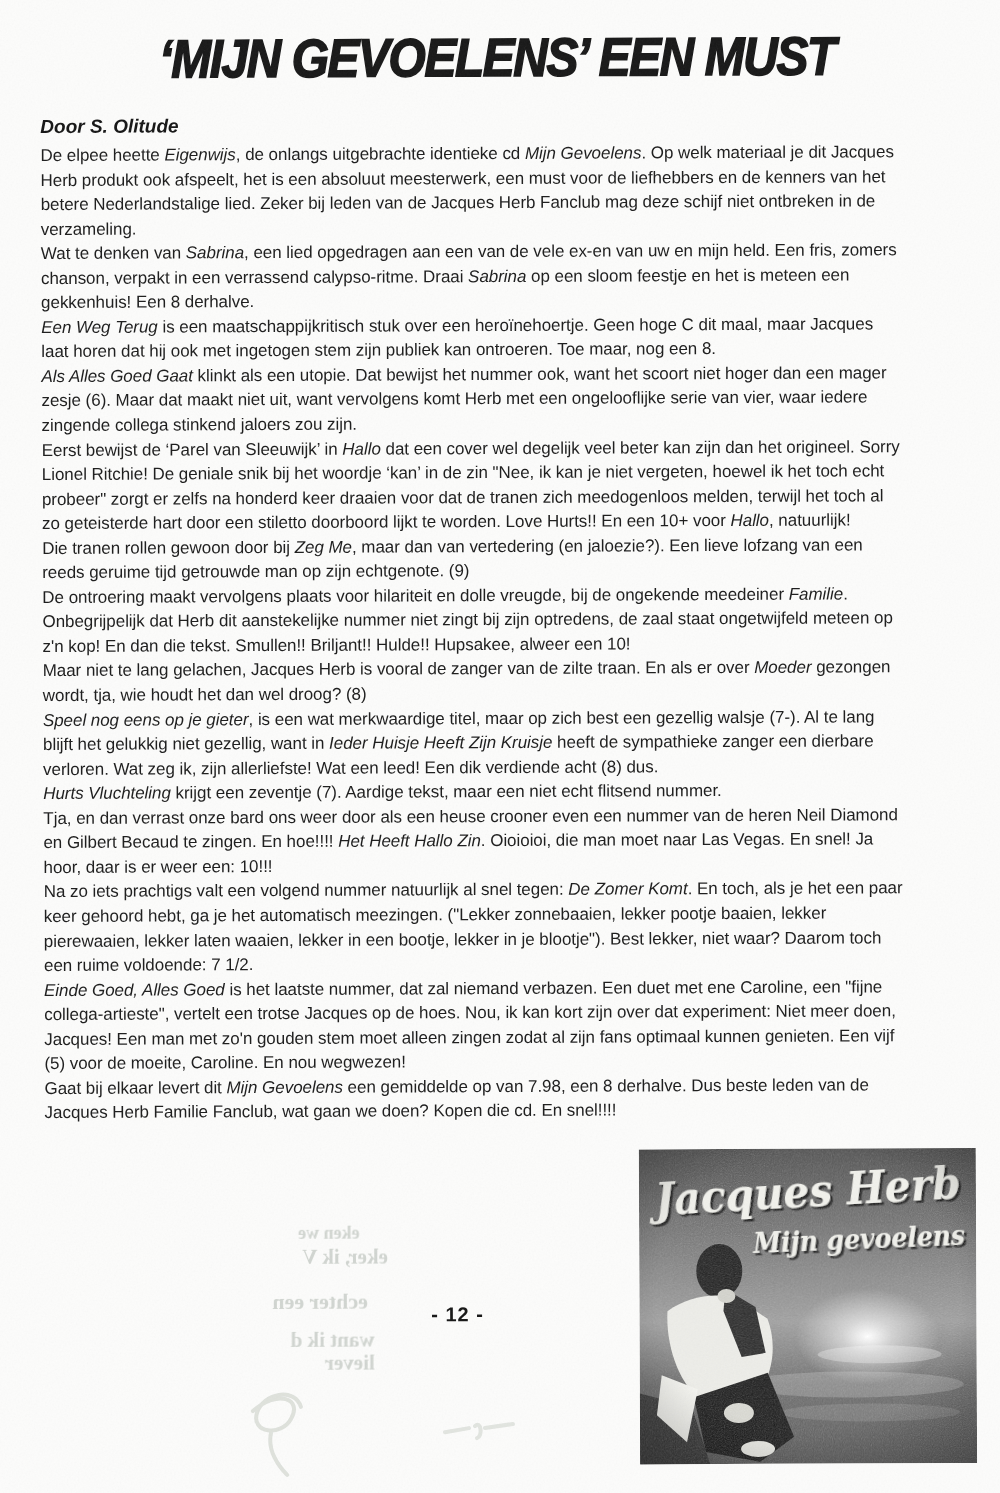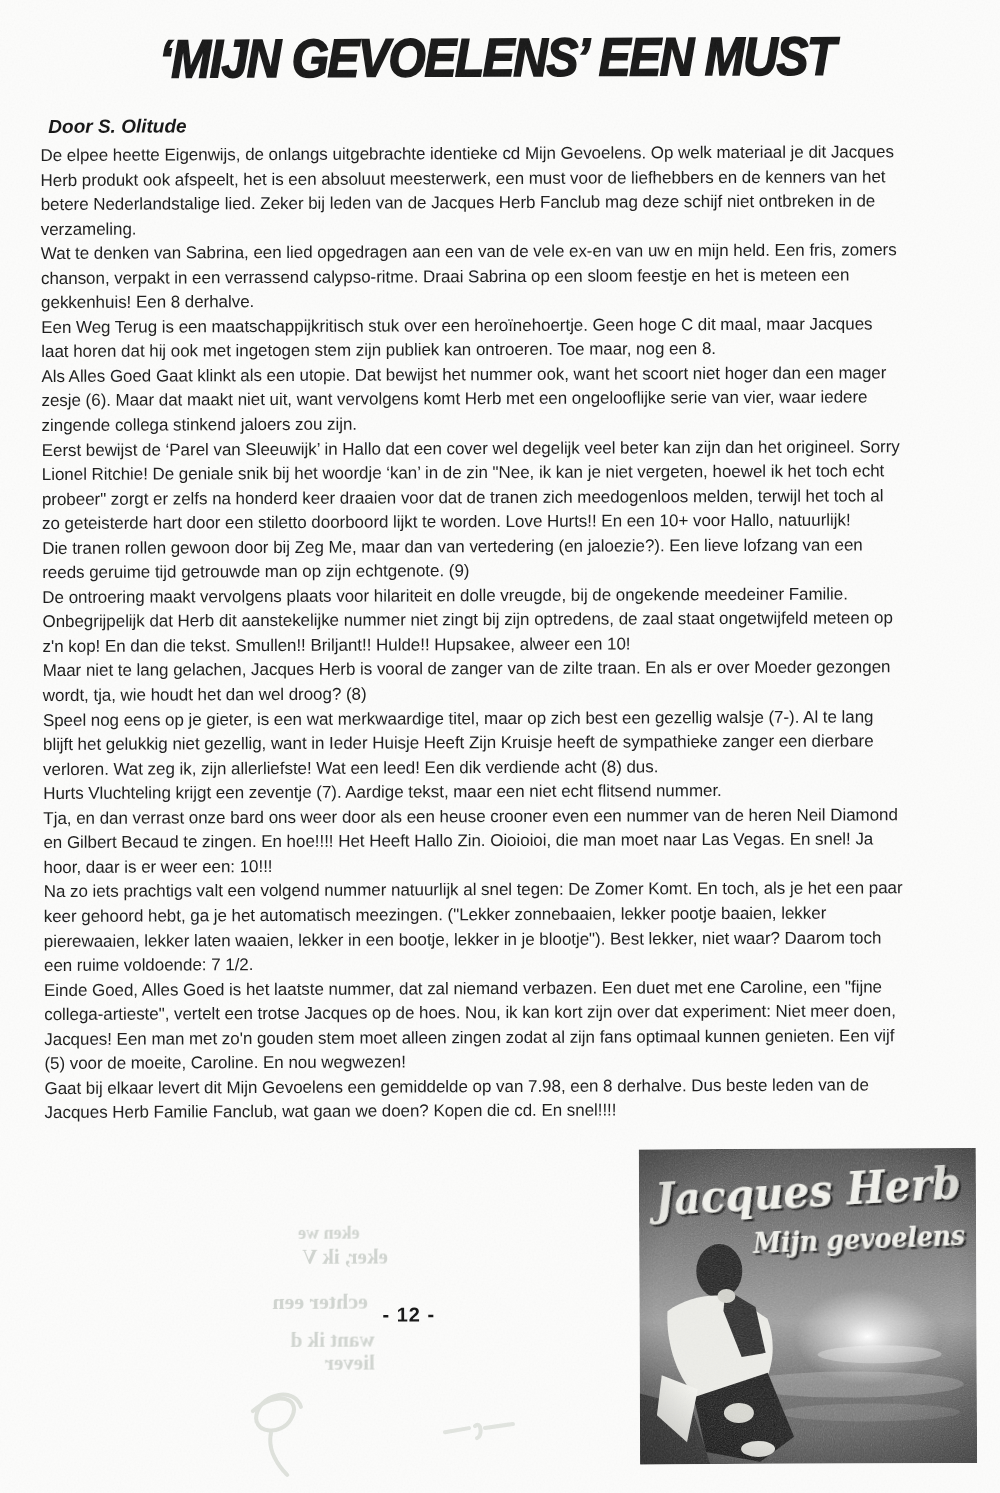--- a/index.html
+++ b/index.html
@@ -17,34 +17,34 @@
     text-align:center;
     font-size:48px;font-weight:bold;font-style:italic;
     letter-spacing:-1.5px;color:#181818;
     -webkit-text-stroke:1.4px #181818;
     transform:scaleY(1.12);
     white-space:nowrap;
   }
   
   .byline{
     position:absolute;top:114px;left:43px;
-    font-size:19px;font-weight:bold;font-style:italic;color:#151515;margin-left:8px;
+    font-size:19px;font-weight:bold;font-style:italic;color:#151515;
   }
   
   .article-body{
     position:absolute;top:142px;left:43px;width:860px;
     font-size:17px;line-height:24.55px;color:#1c1c1c;
     letter-spacing:-0.05px;
   }
   .article-body p{margin:0;}
-  .it{}
+  .it{font-style:italic;}
   
   .page-number{
     position:absolute;top:1303px;left:380px;width:150px;
-    text-align:left;font-size:20px;font-weight:bold;
+    text-align:center;font-size:20px;font-weight:bold;
     letter-spacing:1px;color:#161616;
   }
   
   .album-cover{
     position:absolute;left:637px;top:1150px;width:337px;height:315px;
   }
   .album-cover svg{display:block;width:337px;height:315px;}
   
   .ghost{
     position:absolute;

